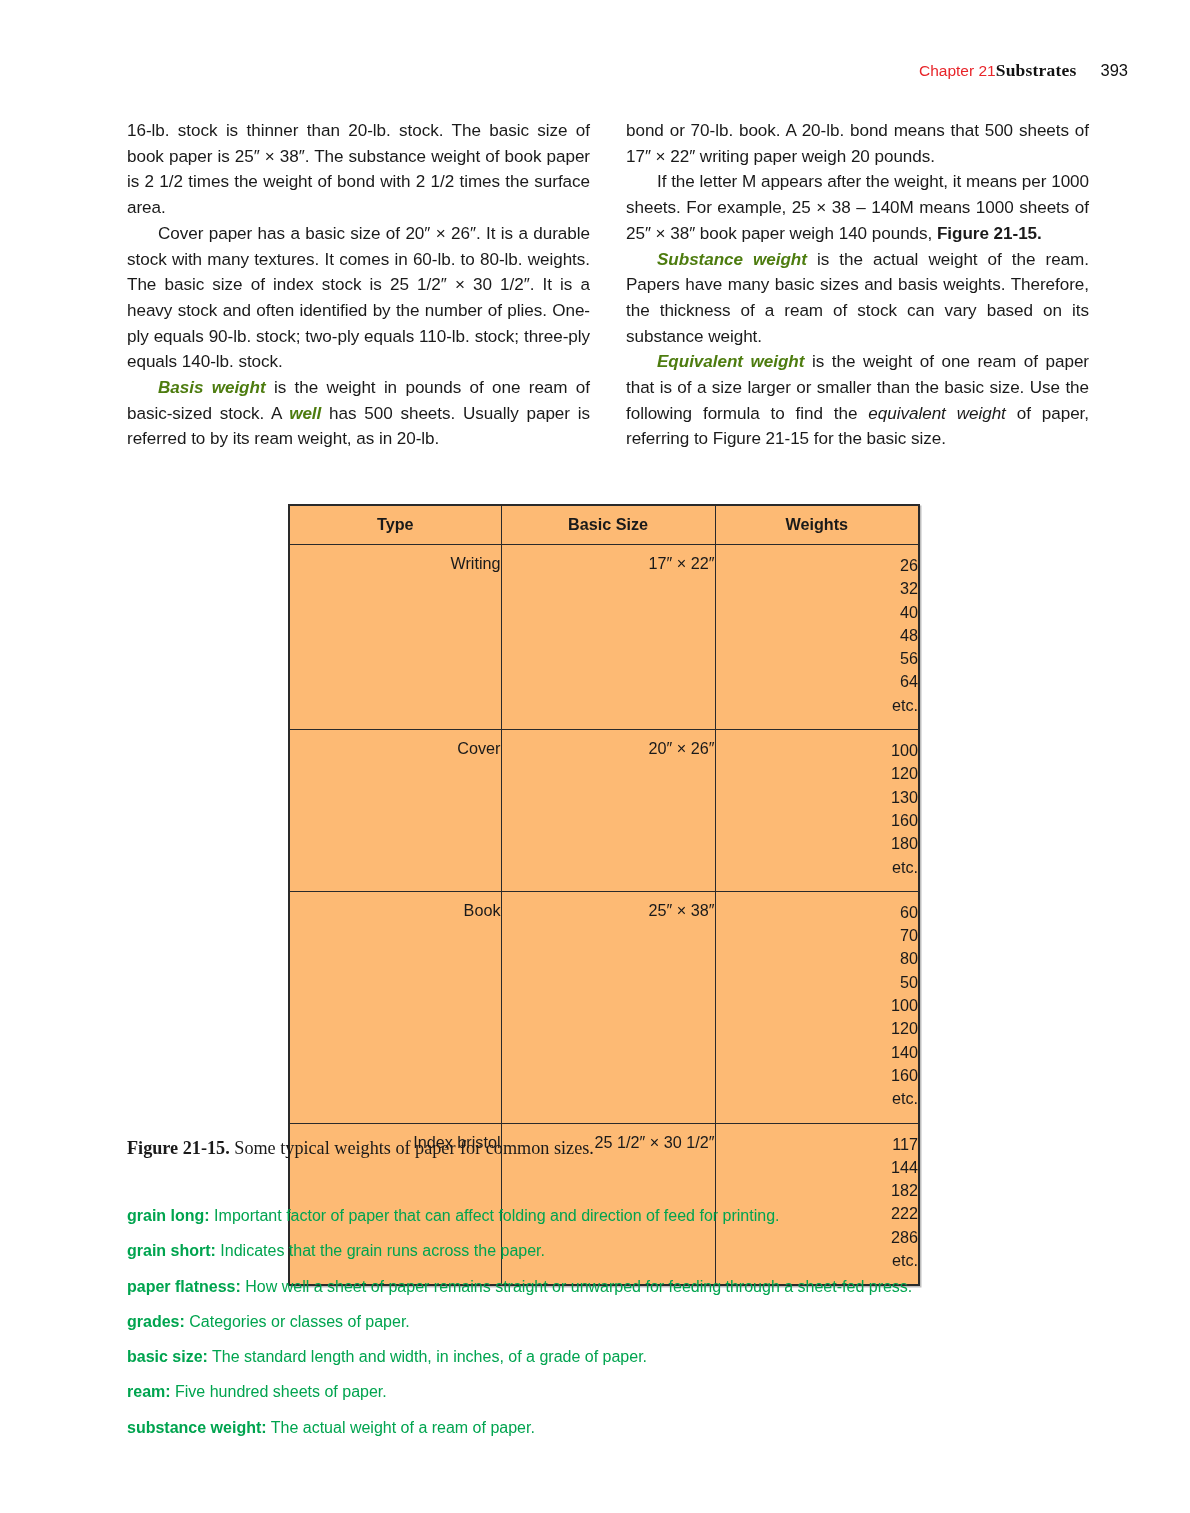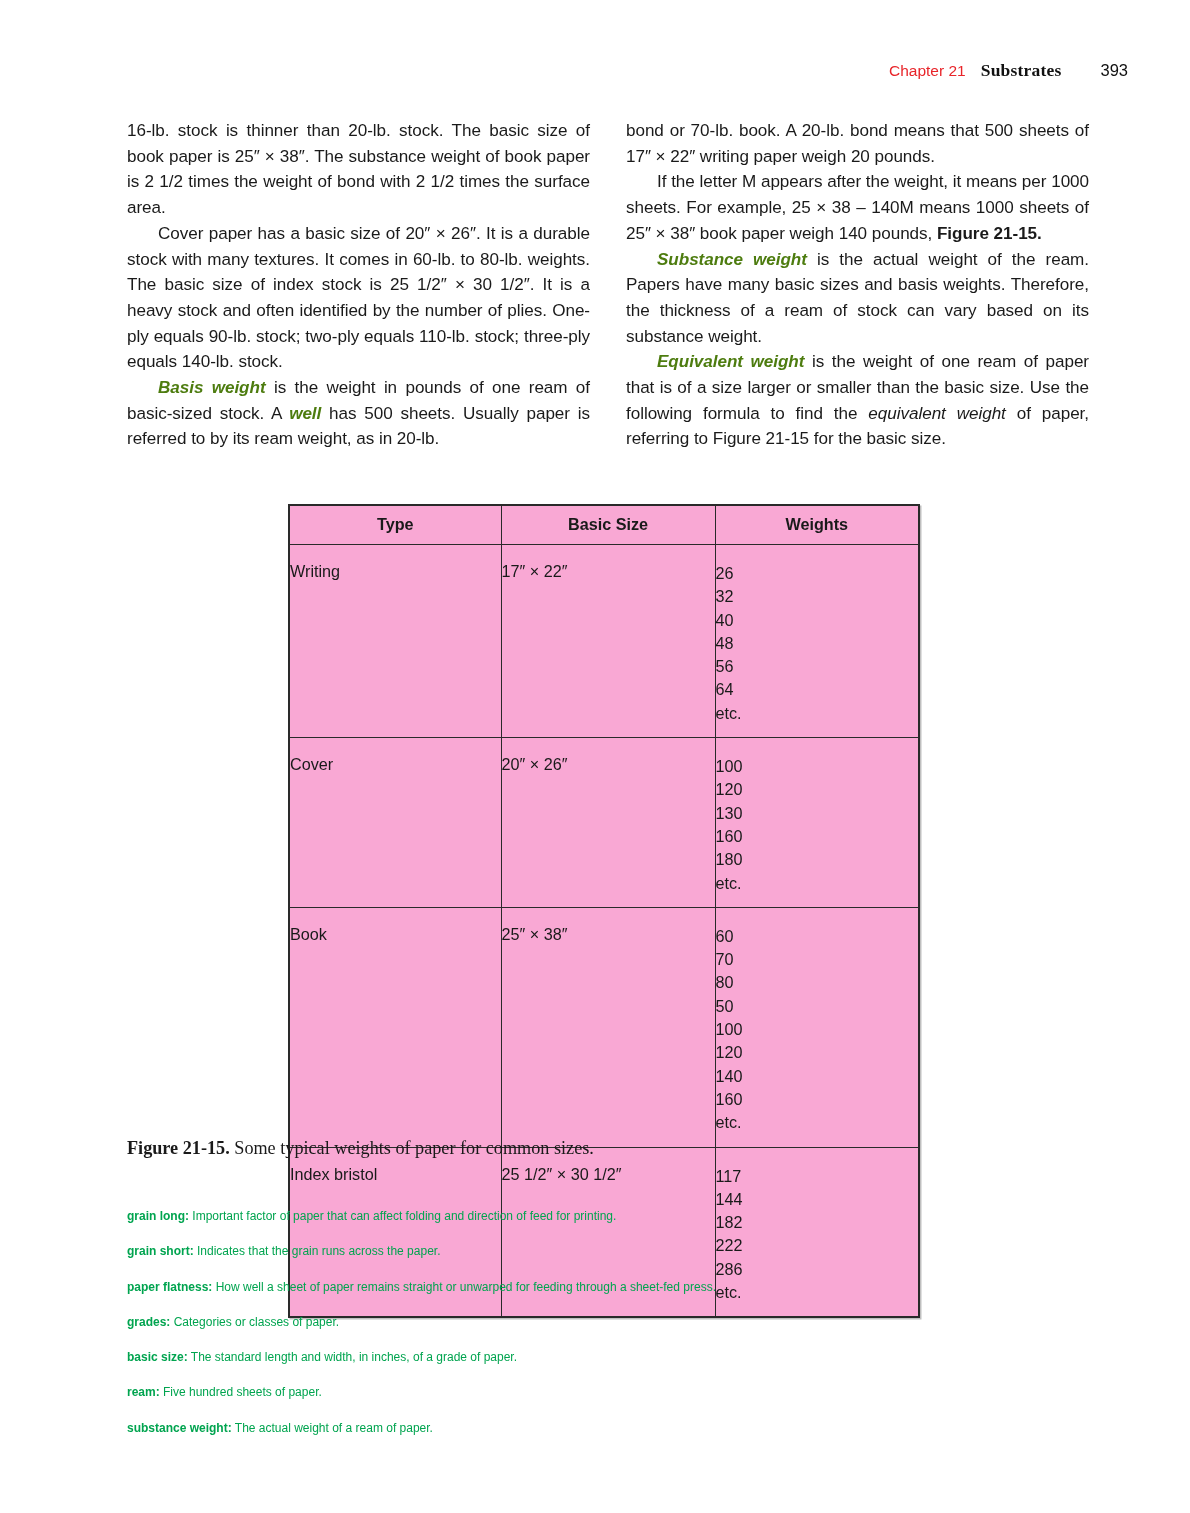--- a/index.html
+++ b/index.html
@@ -16,21 +16,21 @@
     -webkit-font-smoothing: antialiased;
   }
 
   
   .runhead {
     position: absolute;
     top: 60px;
     right: 62px;
     display: flex;
     align-items: baseline;
-    gap: 15px;
+    gap: 0;
     white-space: nowrap;
   }
   .runhead .chapter {
     font-family: "Liberation Sans", sans-serif;
     font-size: 15.5px;
     color: #e8252a;
   }
   .runhead .section {
     font-family: "Liberation Serif", serif;
     font-size: 17.5px;
@@ -81,21 +81,21 @@
   }
 
   
   .fig-table {
     position: absolute;
     top: 504px;
     left: 288px;
     width: 632px;
     border: 2px solid #2a2a2a;
     box-shadow: 1.5px 1.5px 0 0 #bfbfbf;
-    background: #f9a8d4;
+    background: #fdba74;
     box-sizing: border-box;
   }
   .fig-table table {
     border-collapse: collapse;
     width: 100%;
     table-layout: fixed;
   }
   .fig-table col.c1 { width: 211px; }
   .fig-table col.c2 { width: 214px; }
   .fig-table col.c3 { width: 203px; }
@@ -106,23 +106,23 @@
     padding: 9px 0 10px;
     text-align: center;
     border-bottom: 1.6px solid #2a2a2a;
     border-right: 1.2px solid #2a2a2a;
     vertical-align: middle;
   }
   .fig-table th:last-child { border-right: none; }
 
   .fig-table td {
     font-size: 16.2px;
-    text-align: left;
+    text-align: right;
     vertical-align: top;
-    padding: 17px 0 12px;
+    padding: 9px 0 12px;
     border-bottom: 1.2px solid #2a2a2a;
     border-right: 1.2px solid #2a2a2a;
   }
   .fig-table td:last-child { border-right: none; }
   .fig-table tr:last-child td { border-bottom: none; }
 
   .wlist {
     line-height: 23.3px;
   }
   .wlist span {
@@ -145,21 +145,21 @@
 
   
   .glossary {
     position: absolute;
     top: 1207px;
     left: 127px;
     width: 960px;
     color: #00a44f;
   }
   .glossary .entry {
-    font-size: 12px;
+    font-size: 16px;
     line-height: 18px;
     margin-bottom: 17.3px;
     white-space: nowrap;
   }
   .glossary .entry .gterm {
     font-weight: bold;
   }
 </style>
 </head>
 <body>

